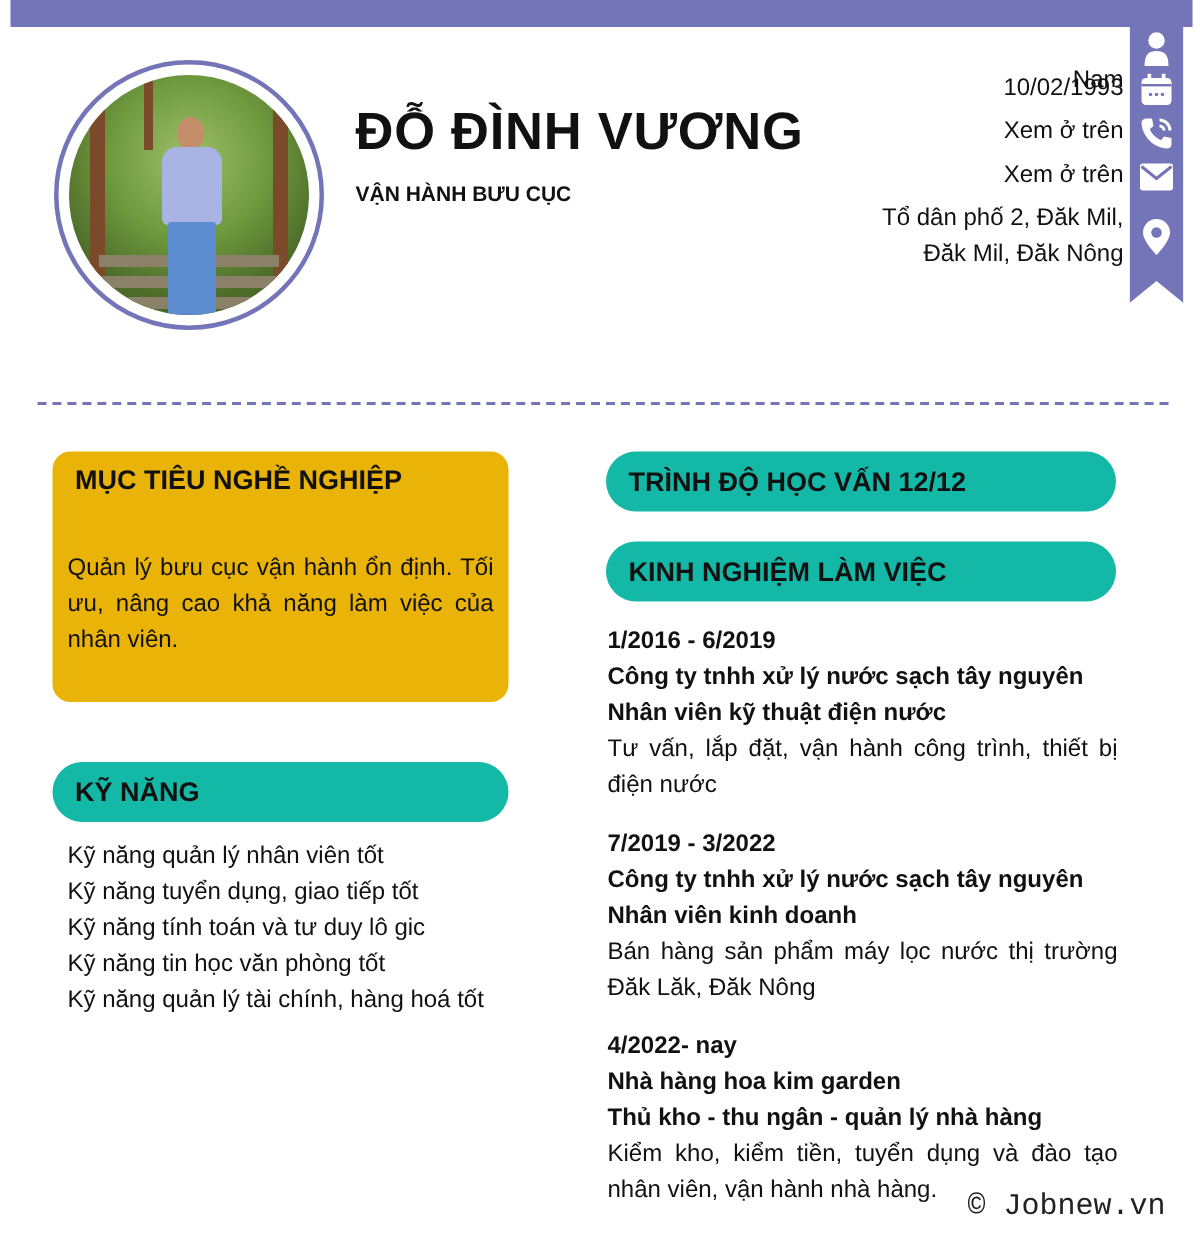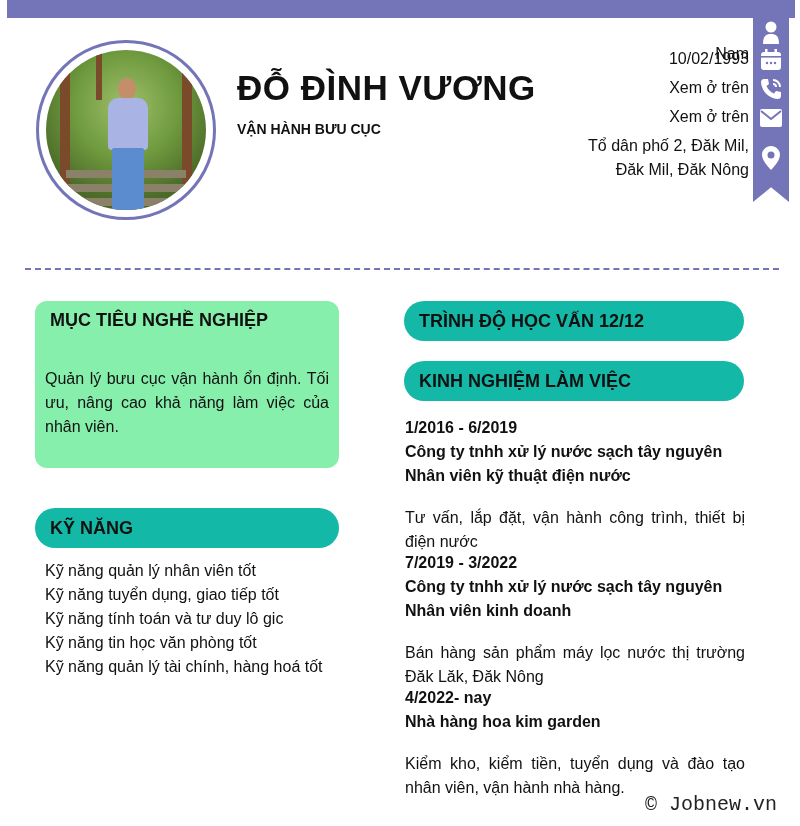--- a/index.html
+++ b/index.html
@@ -24,29 +24,29 @@
 
   .ribbon { position: absolute; left: 753px; top: 18px; width: 36px; height: 184px; background: #7474b8;
     clip-path: polygon(0 0, 100% 0, 100% 100%, 50% 92%, 0 100%); }
   .ribbon-icon { position: absolute; left: 0; width: 36px; display: flex; justify-content: center; align-items: center; }
   .ribbon-icon svg { display: block; }
 
   .divider { position: absolute; left: 25px; top: 268px; width: 754px; height: 0; border-top: 2px dashed #7474b8; }
 
   .pill { position: absolute; background: #14b8a6; border-radius: 20px; font-weight: bold; font-size: 18px; color: #111; padding-left: 15px; display: flex; align-items: center; }
 
-  .objective-box { position: absolute; left: 35px; top: 301px; width: 304px; height: 167px; background: #86efac; border-radius: 12px; }
+  .objective-box { position: absolute; left: 35px; top: 301px; width: 304px; height: 167px; background: #eab308; border-radius: 12px; }
   .objective-title { position: absolute; left: 15px; top: 9px; font-size: 18px; font-weight: bold; color: #111; }
   .objective-text { position: absolute; left: 10px; top: 66px; width: 284px; font-size: 16px; line-height: 24px; text-align: justify; color: #111; }
 
   .skills { position: absolute; left: 45px; top: 559px; width: 280px; font-size: 16px; line-height: 24px; color: #111; list-style: none; }
 
   .exp { position: absolute; left: 405px; width: 340px; font-size: 16px; line-height: 24px; color: #111; }
   .exp .b { font-weight: bold; }
-  .exp .desc { text-align: justify; margin-top: 18px; }
+  .exp .desc { text-align: justify; }
 
   .watermark { position: absolute; right: 23px; top: 793px; font-family: Liberation Mono, monospace; font-size: 20px; color: #222; }
 </style>
 </head>
 <body>
 
 <div class="top-bar"></div>
 
 <div class="avatar-ring">
   <div class="avatar">
@@ -143,16 +143,17 @@
 <div class="exp" style="top:551px;">
   <div class="b">7/2019 - 3/2022</div>
   <div class="b">Công ty tnhh xử lý nước sạch tây nguyên</div>
   <div class="b">Nhân viên kinh doanh</div>
   <div class="desc">Bán hàng sản phẩm máy lọc nước thị trường Đăk Lăk, Đăk Nông</div>
 </div>
 
 <div class="exp" style="top:686px;">
   <div class="b">4/2022- nay</div>
   <div class="b">Nhà hàng hoa kim garden</div>
+  <div class="b">Thủ kho - thu ngân - quản lý nhà hàng</div>
   <div class="desc">Kiểm kho, kiểm tiền, tuyển dụng và đào tạo nhân viên, vận hành nhà hàng.</div>
 </div>
 
 <div class="watermark">© Jobnew.vn</div>
 
 </body></html>

